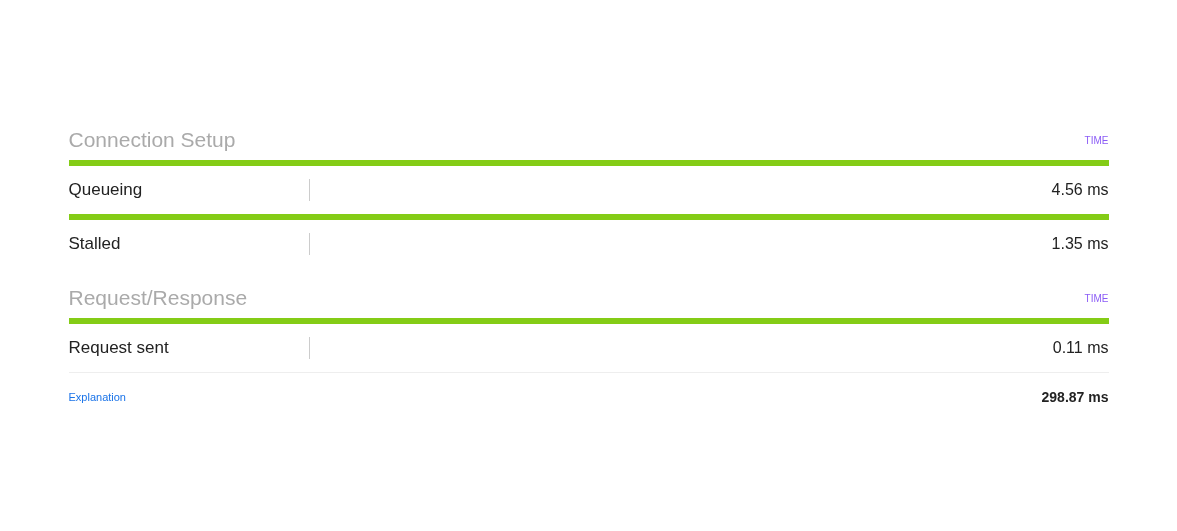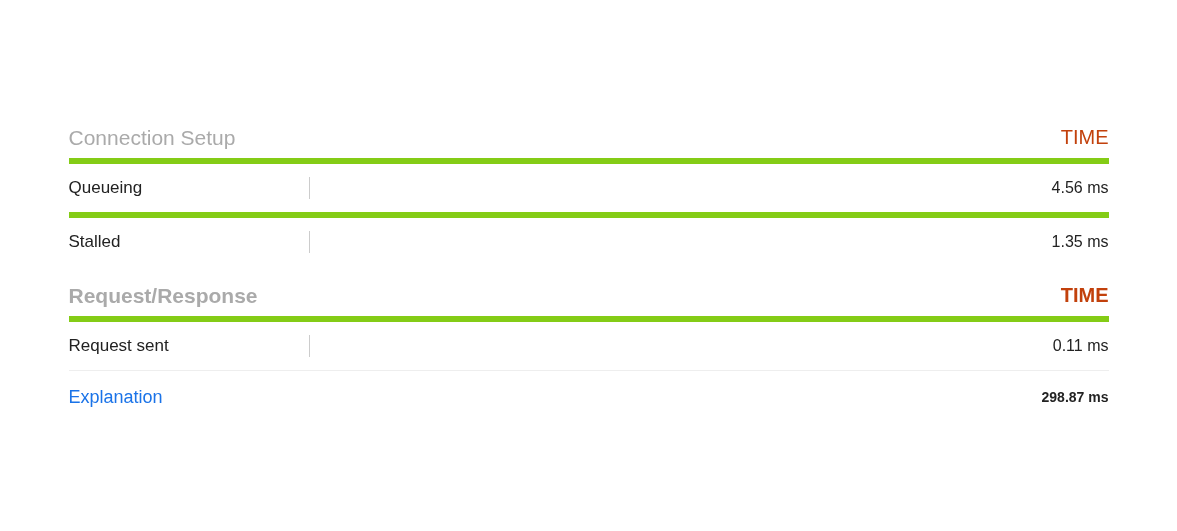--- a/index.html
+++ b/index.html
@@ -31,22 +31,22 @@
       padding: 10px 0 8px 0;
       color: #999999;
     }
 
     .section-header-label {
       font-size: 21px;
       color: #aaaaaa;
     }
 
     .section-header-time {
-      font-size: 20px;
-      color: #c2410c;
+      font-size: 10px;
+      color: #8b5cf6;
       margin-left: 48px;
     }
 
     .row {
       display: flex;
       justify-content: space-between;
       align-items: center;
       padding: 10px 0;
       border-top: 6px solid #84cc16;
     }
@@ -96,21 +96,21 @@
 
     .footer-row {
       display: flex;
       justify-content: space-between;
       align-items: center;
       padding: 16px 0 8px 0;
       border-top: 1px solid #eeeeee;
     }
 
     .explanation-link {
-      font-size: 18px;
+      font-size: 11px;
       color: #1a73e8;
       cursor: pointer;
       text-decoration: none;
     }
 
     .total-time {
       font-size: 14px;
       font-weight: bold;
       color: #222222;
     }
@@ -134,21 +134,21 @@
   </div>
 
   <div class="row">
     <span class="row-label">Stalled</span>
     <div class="row-bar-area">
       <div class="tick-line"></div>
     </div>
     <span class="row-time">1.35 ms</span>
   </div>
 
-  <div class="section-header" style="margin-top:8px;font-weight:bold;">
+  <div class="section-header" style="margin-top:8px;">
     <span class="section-header-label">Request/Response</span>
     <span class="section-header-time">TIME</span>
   </div>
 
   <div class="row">
     <span class="row-label">Request sent</span>
     <div class="row-bar-area">
       <div class="tick-line"></div>
     </div>
     <span class="row-time">0.11 ms</span>

